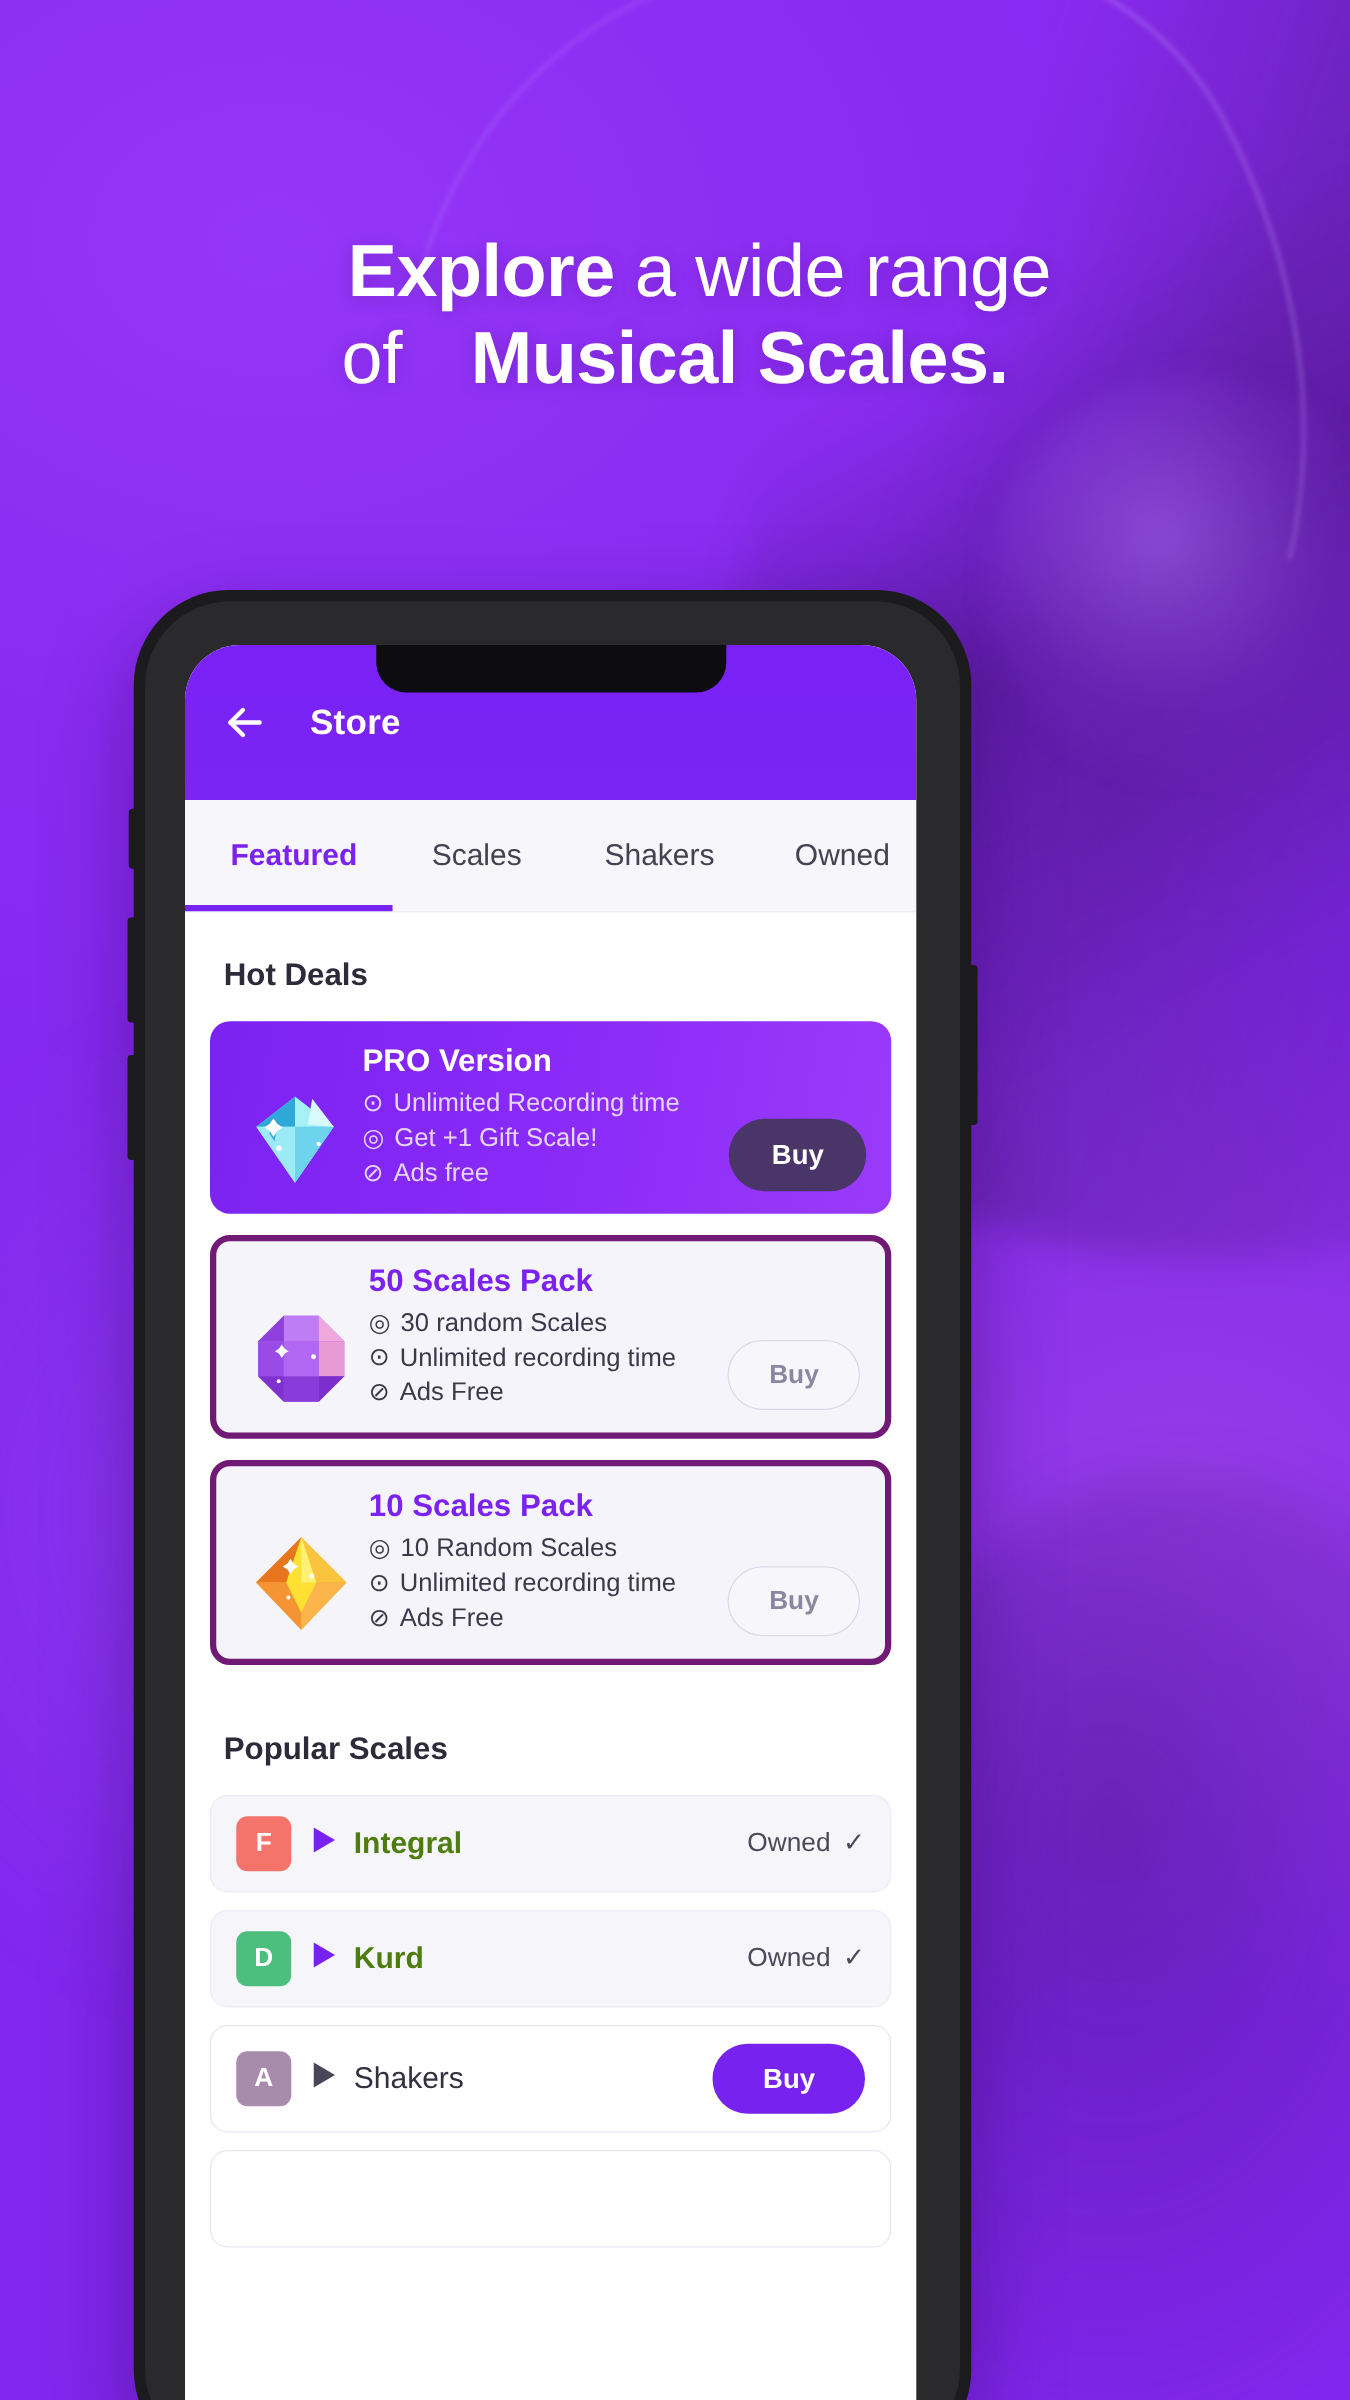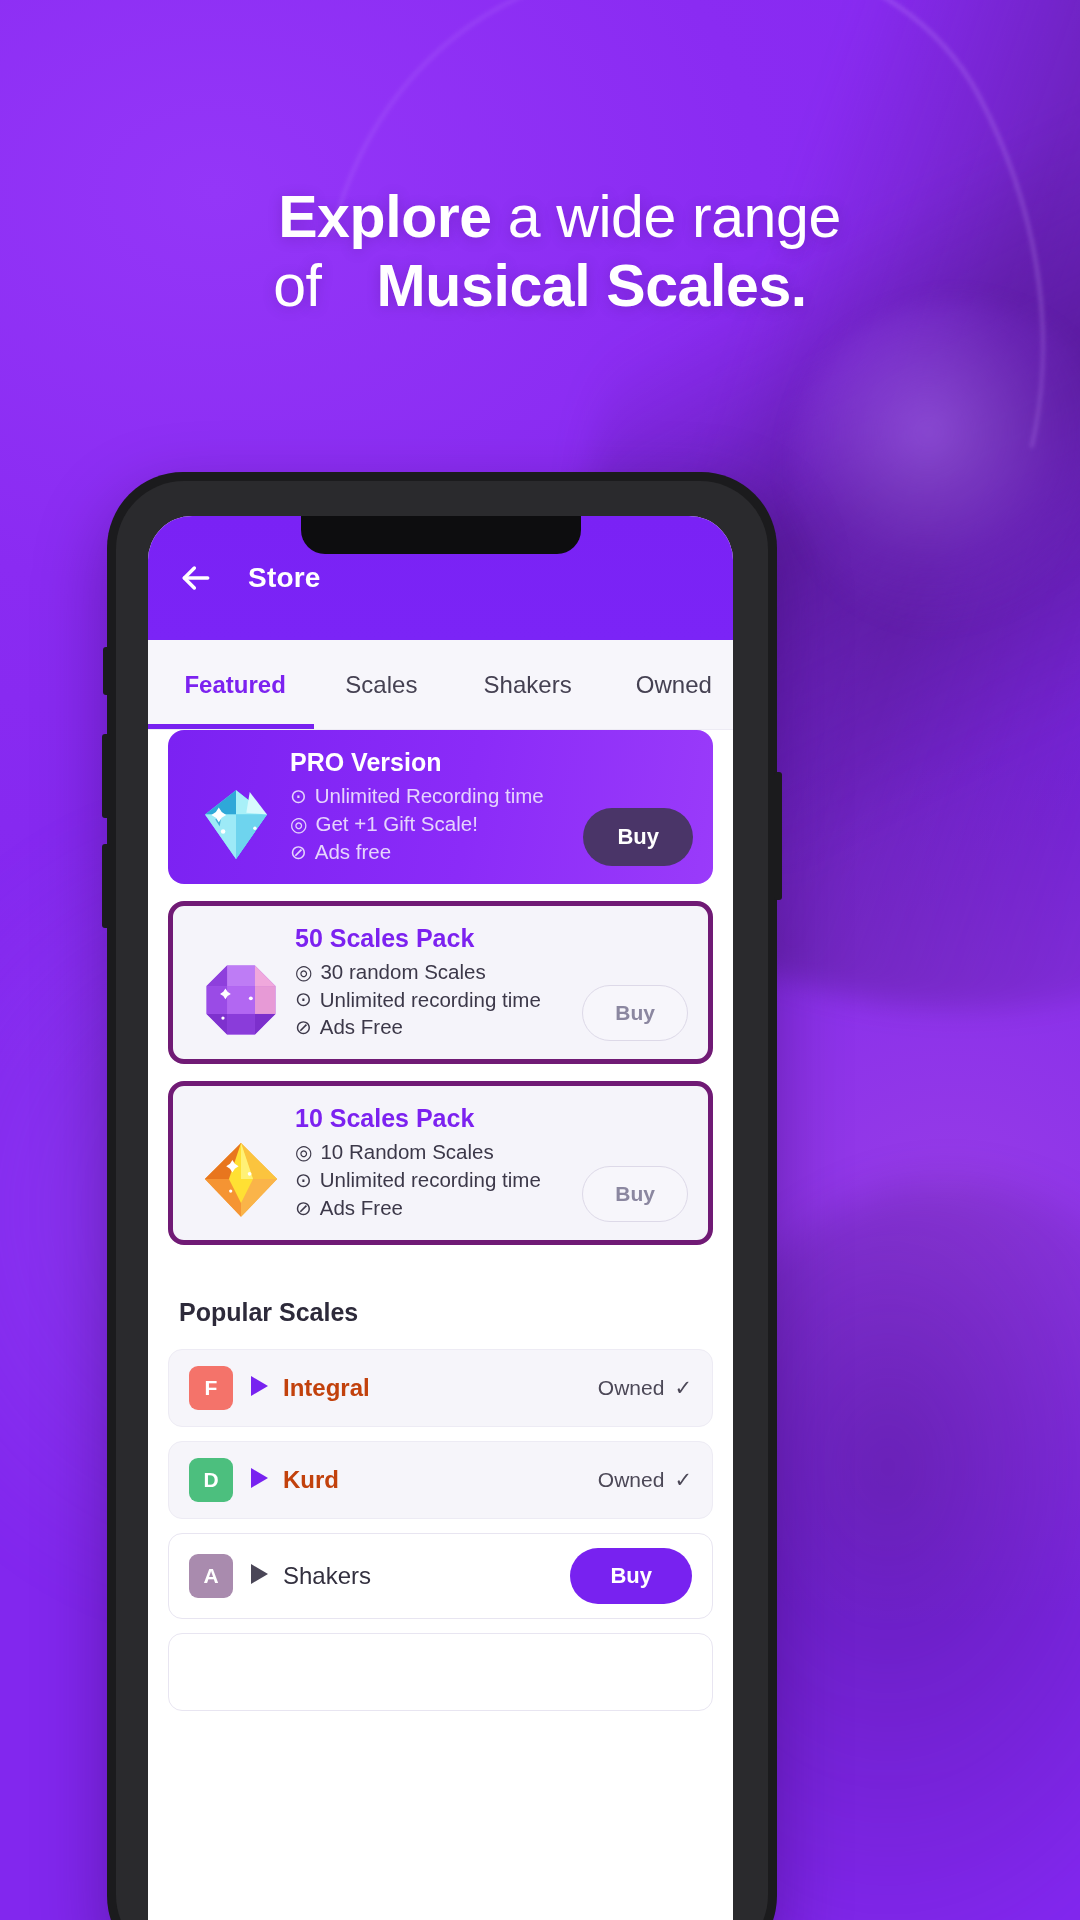--- a/index.html
+++ b/index.html
@@ -194,21 +194,21 @@
     border:1px solid #EDEBF4;
   }
   .scale-row.white { background:#FFFFFF; border:1px solid #E8E5F1; }
   .badge {
     width:44px; height:44px; border-radius:9px; flex:none;
     display:flex; align-items:center; justify-content:center;
     color:#fff; font-size:21px; font-weight:700;
   }
   .play-tri { margin:0 14px 0 16px; flex:none; }
   .scale-name { font-size:24px; font-weight:700; flex:1; }
-  .scale-name.owned { color:#c2410c; }
+  .scale-name.owned { color:#4d7c0f; }
   .scale-name.plain { color:#33303F; font-weight:400; }
   .owned-tag {
     font-size:21px; color:#4C4857; display:flex; align-items:center; gap:10px;
   }
   .buy-solid {
     background:#7822F0; color:#fff; font-size:22px; font-weight:700;
     border-radius:30px; padding:15px 40px; border:none; cursor:pointer;
   }
 </style>
 </head>
@@ -256,20 +256,21 @@
     <div class="tabs">
       <div class="tab active">Featured</div>
       <div class="tab">Scales</div>
       <div class="tab">Shakers</div>
       <div class="tab">Owned</div>
       <div class="tab-indicator"></div>
     </div>
 
     <div class="content">
 
+      <div class="section-title">Hot Deals</div>
 
       <div class="deal deal-pro">
         <div class="deal-icon">
           <svg width="86" height="86" viewBox="0 0 100 100">
             <polygon points="50,12 86,40 50,92 14,40" fill="#7FE7F5"></polygon>
             <polygon points="50,12 86,40 50,92" fill="#63D6F0"></polygon>
             <polygon points="14,40 50,12 50,40" fill="#2FA8D8"></polygon>
             <polygon points="50,12 86,40 50,40" fill="#A8F0F8"></polygon>
             <polygon points="14,40 50,40 50,92" fill="#9DEAF7"></polygon>
             <polygon points="50,40 86,40 50,92" fill="#6ED4EE"></polygon>

